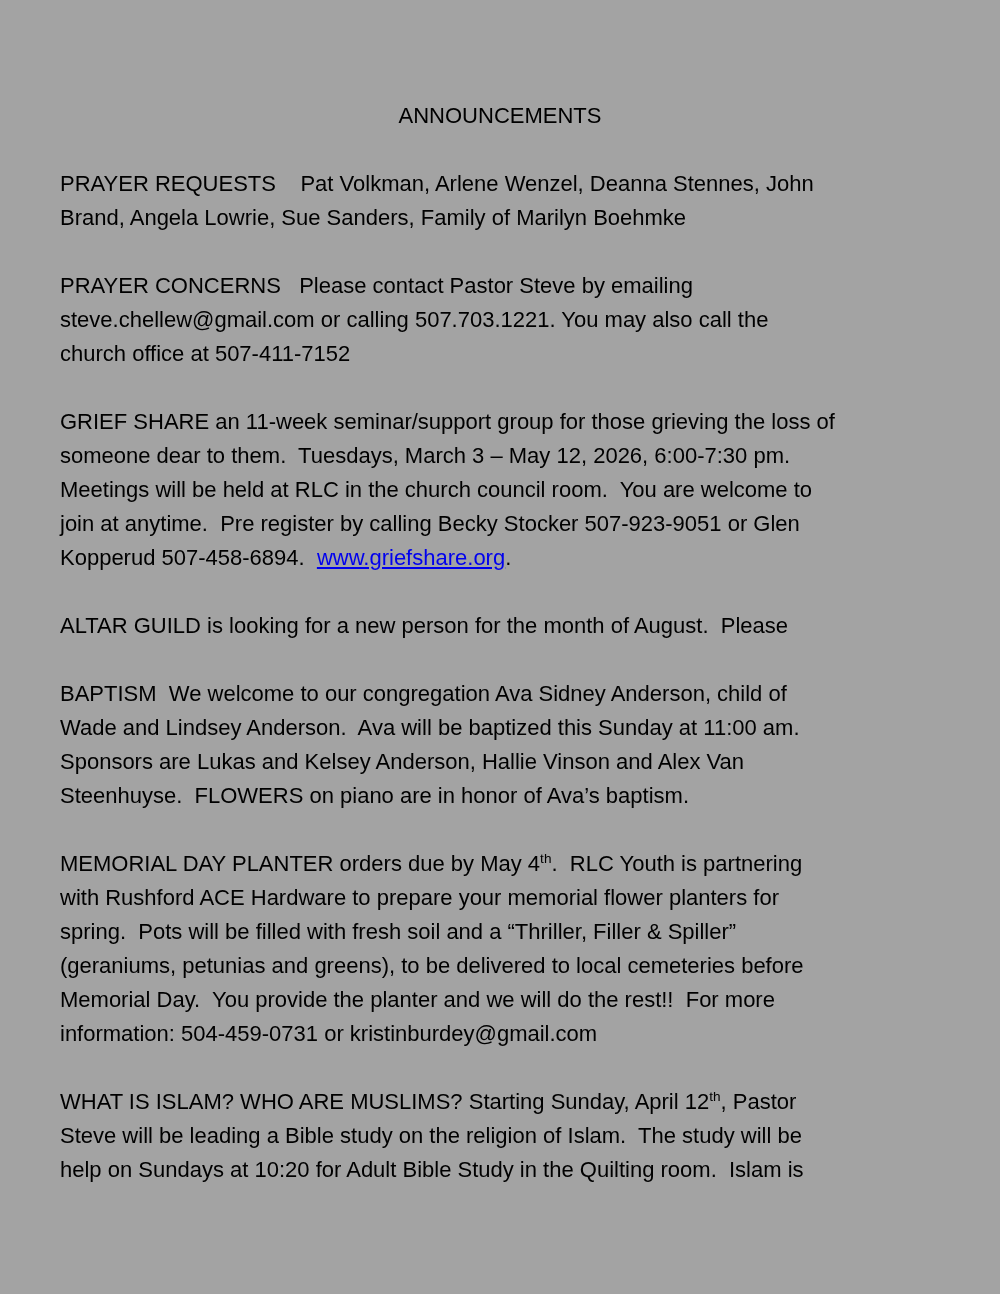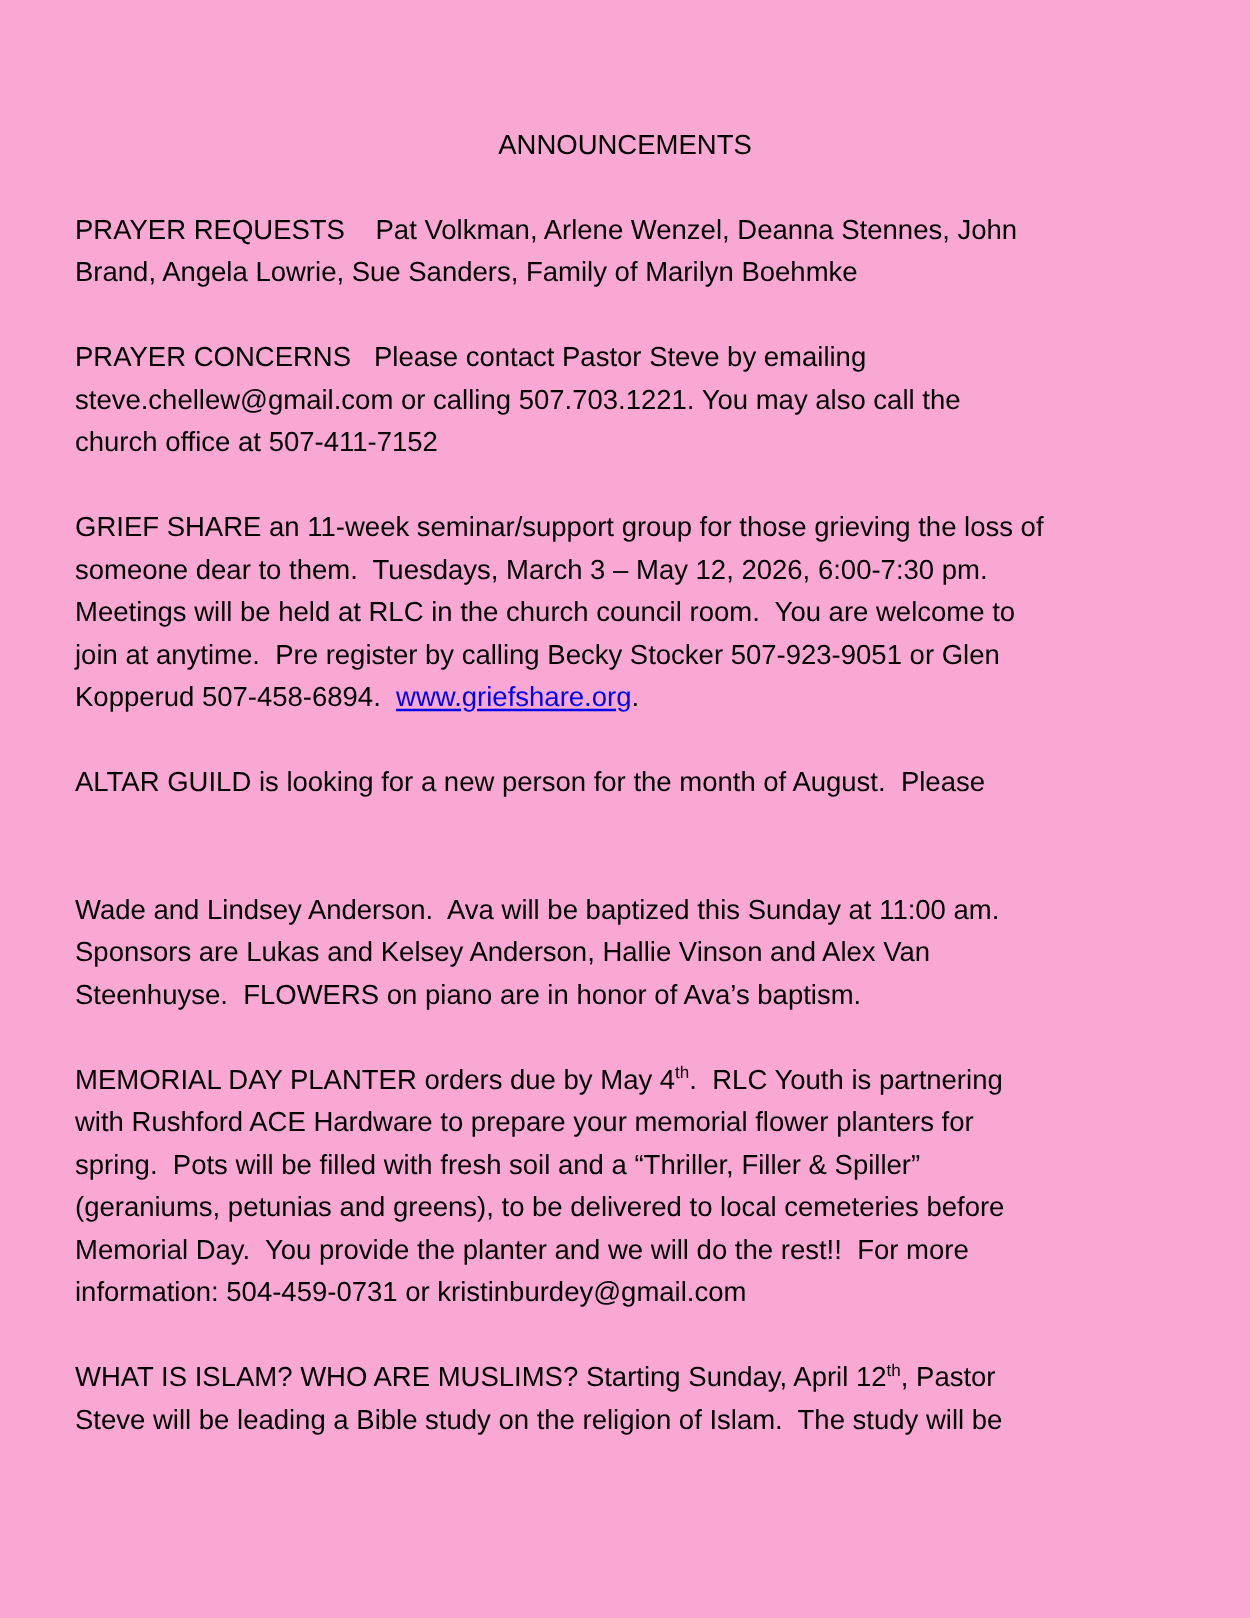--- a/index.html
+++ b/index.html
@@ -5,21 +5,21 @@
   html, body {
     margin: 0;
     padding: 0;
     background: #ffffff;
   }
   .page {
     position: relative;
     width: 1000px;
     height: 1294px;
     box-sizing: border-box;
-    background: #f9a8d4;
+    background: #a3a3a3;
     padding: 99px 60px 0 60px;
     font-family: "Liberation Sans", sans-serif;
     font-size: 22px;
     line-height: 34px;
     color: #000000;
     overflow: hidden;
   }
   .title {
     font-size: 22px;
     font-weight: normal;
@@ -46,17 +46,17 @@
 </head>
 <body>
 
 <div class="page">
   <h1 class="title">ANNOUNCEMENTS</h1>
   <div id="paragraphs">
       <p class="para"><span>PRAYER REQUESTS    Pat Volkman, Arlene Wenzel, Deanna Stennes, John</span><br><span>Brand, Angela Lowrie, Sue Sanders, Family of Marilyn Boehmke</span></p>
       <p class="para"><span>PRAYER CONCERNS   Please contact Pastor Steve by emailing</span><br><span>steve.chellew@gmail.com or calling 507.703.1221. You may also call the</span><br><span>church office at 507-411-7152</span></p>
       <p class="para"><span>GRIEF SHARE an 11-week seminar/support group for those grieving the loss of</span><br><span>someone dear to them.  Tuesdays, March 3 – May 12, 2026, 6:00-7:30 pm.</span><br><span>Meetings will be held at RLC in the church council room.  You are welcome to</span><br><span>join at anytime.  Pre register by calling Becky Stocker 507-923-9051 or Glen</span><br><span>Kopperud 507-458-6894.  </span><a class="link" style="color: rgb(0, 0, 238);">www.griefshare.org</a><span>.</span></p>
       <p class="para"><span>ALTAR GUILD is looking for a new person for the month of August.  Please</span><br></p>
-      <p class="para"><br><span>Wade and Lindsey Anderson.  Ava will be baptized this Sunday at 11:00 am.</span><br><span>Sponsors are Lukas and Kelsey Anderson, Hallie Vinson and Alex Van</span><br><span>Steenhuyse.  FLOWERS on piano are in honor of Ava’s baptism.</span></p>
+      <p class="para"><span>BAPTISM  We welcome to our congregation Ava Sidney Anderson, child of</span><br><span>Wade and Lindsey Anderson.  Ava will be baptized this Sunday at 11:00 am.</span><br><span>Sponsors are Lukas and Kelsey Anderson, Hallie Vinson and Alex Van</span><br><span>Steenhuyse.  FLOWERS on piano are in honor of Ava’s baptism.</span></p>
       <p class="para"><span>MEMORIAL DAY PLANTER orders due by May 4</span><sup>th</sup><span>.  RLC Youth is partnering</span><br><span>with Rushford ACE Hardware to prepare your memorial flower planters for</span><br><span>spring.  Pots will be filled with fresh soil and a “Thriller, Filler &amp; Spiller”</span><br><span>(geraniums, petunias and greens), to be delivered to local cemeteries before</span><br><span>Memorial Day.  You provide the planter and we will do the rest!!  For more</span><br><span>information: 504-459-0731 or kristinburdey@gmail.com</span></p>
-      <p class="para"><span>WHAT IS ISLAM? WHO ARE MUSLIMS? Starting Sunday, April 12</span><sup>th</sup><span>, Pastor</span><br><span>Steve will be leading a Bible study on the religion of Islam.  The study will be</span><br></p>
+      <p class="para"><span>WHAT IS ISLAM? WHO ARE MUSLIMS? Starting Sunday, April 12</span><sup>th</sup><span>, Pastor</span><br><span>Steve will be leading a Bible study on the religion of Islam.  The study will be</span><br><span>help on Sundays at 10:20 for Adult Bible Study in the Quilting room.  Islam is</span></p>
     </div>
 </div>
 
 </body></html>

